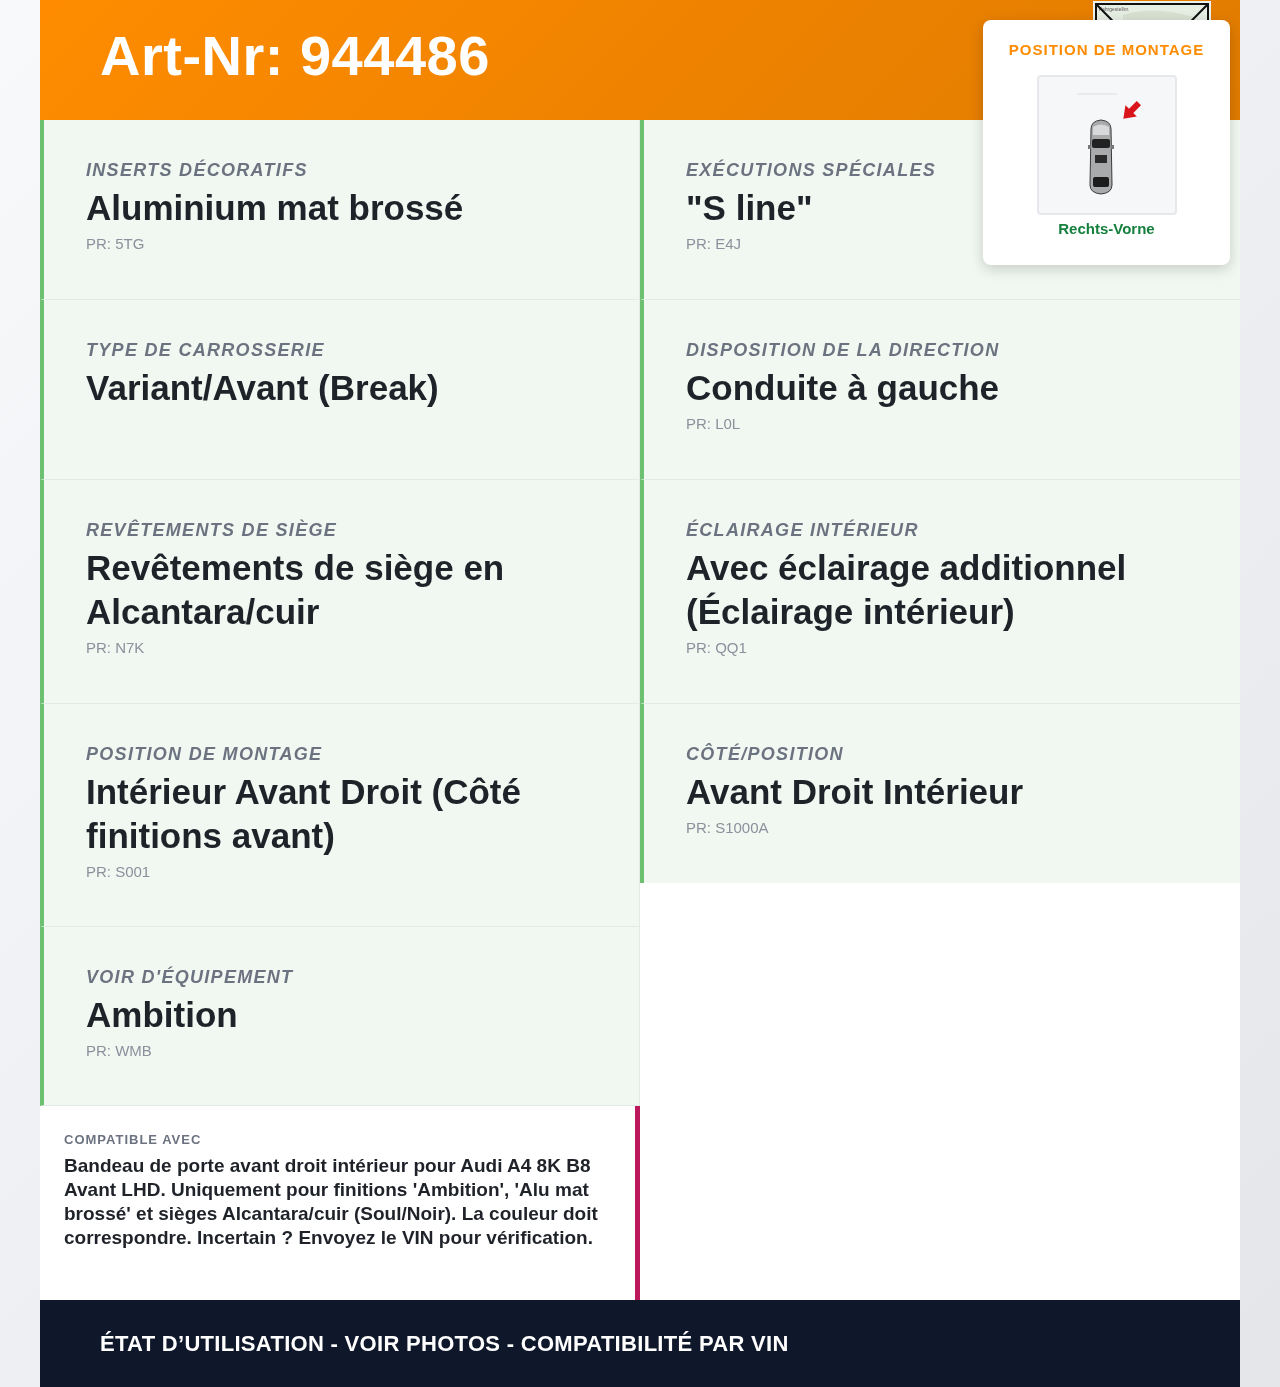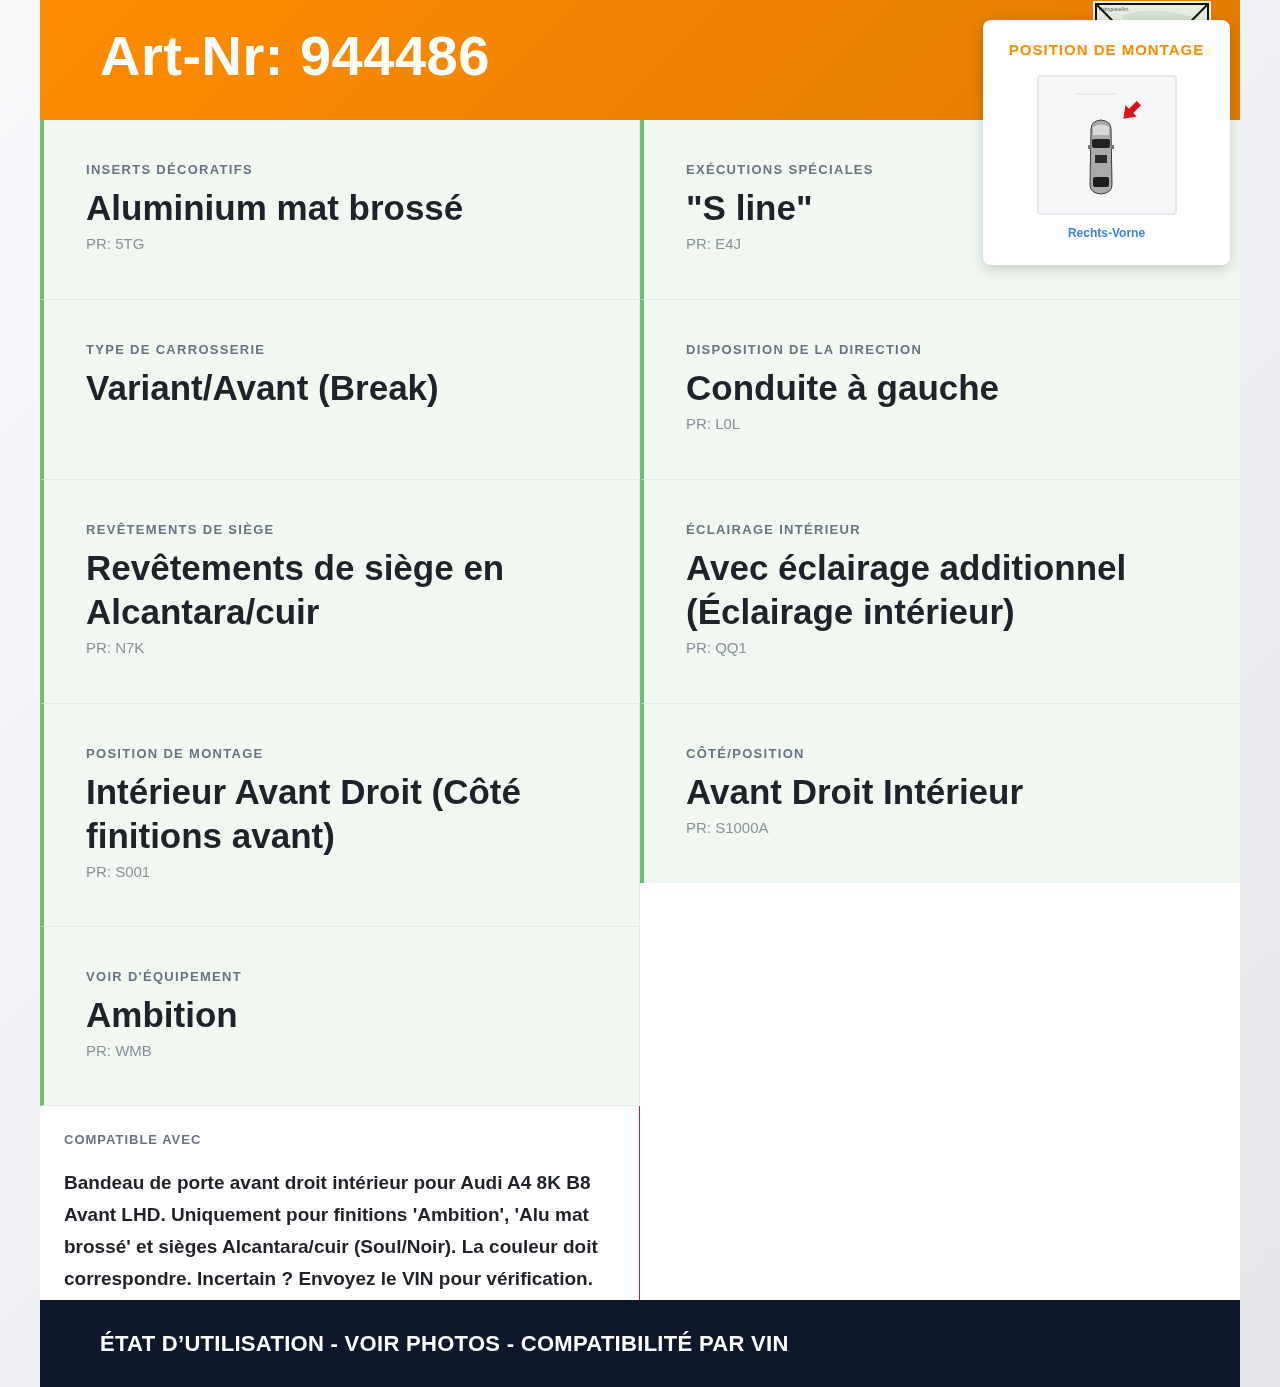--- a/index.html
+++ b/index.html
@@ -47,24 +47,24 @@
       letter-spacing: 1px;
     }
     .mount-card-img {
       position: absolute; left: 54px; top: 55px;
       width: 140px; height: 140px;
       background: #f6f7f9;
       border: 2px solid #e6e8eb;
       border-radius: 4px;
     }
     .mount-card-label {
-      position: absolute; left: 0; right: 0; top: 206px;
-      color: #3b82f6;
-      font-weight: 700;
-      font-size: 12px;
+      position: absolute; left: 0; right: 0; top: 200px;
+      color: #15803d;
+      font-weight: 700;
+      font-size: 15px;
     }
     .grid {
       position: absolute; left: 0; top: 120px;
       width: 1200px;
     }
     .col {
       position: absolute; top: 0;
       width: 600px;
     }
     .col-left { left: 0; }
@@ -74,57 +74,58 @@
       width: 600px;
       background: #f1f8f1;
       border-left: 4px solid #6cc070;
       border-bottom: 1px solid #e2ebe6;
       padding: 40px 40px 0 42px;
     }
     .col-left .cell { border-right: 1px solid #e2ebe6; }
     .cell-label {
       color: #6b7380;
       font-weight: 700;
-      font-size: 13px;
+      font-size: 18px;
       letter-spacing: 1.3px;
       line-height: 20px;
+      font-style: italic;
     }
     .cell-value {
       color: #1f2329;
       font-weight: 700;
       font-size: 35px;
       line-height: 44px;
       margin-top: 6px;
     }
     .cell-pr {
       color: #8a919c;
       font-size: 15px;
       line-height: 20px;
       margin-top: 4px;
     }
     .compat {
       position: absolute; left: 0; top: 1106px;
       width: 600px; height: 250px;
       background: #ffffff;
-      border-right: 1px solid #be185d;
+      border-right: 5px solid #be185d;
       padding: 26px 24px 0 24px;
     }
     .compat-label {
       color: #6b7380;
       font-weight: 700;
       font-size: 13px;
       letter-spacing: 1px;
       line-height: 16px;
     }
     .compat-text {
       color: #1f2329;
       font-weight: 700;
       font-size: 19px;
-      line-height: 32px;
-      margin-top: 19px;
+      line-height: 24px;
+      margin-top: 6px;
     }
     .footer {
       position: absolute; left: 0; top: 1300px;
       width: 1200px; height: 87px;
       background: #0f172a;
     }
     .footer-text {
       position: absolute; left: 60px; top: 30px;
       color: #ffffff;
       font-weight: 700;

